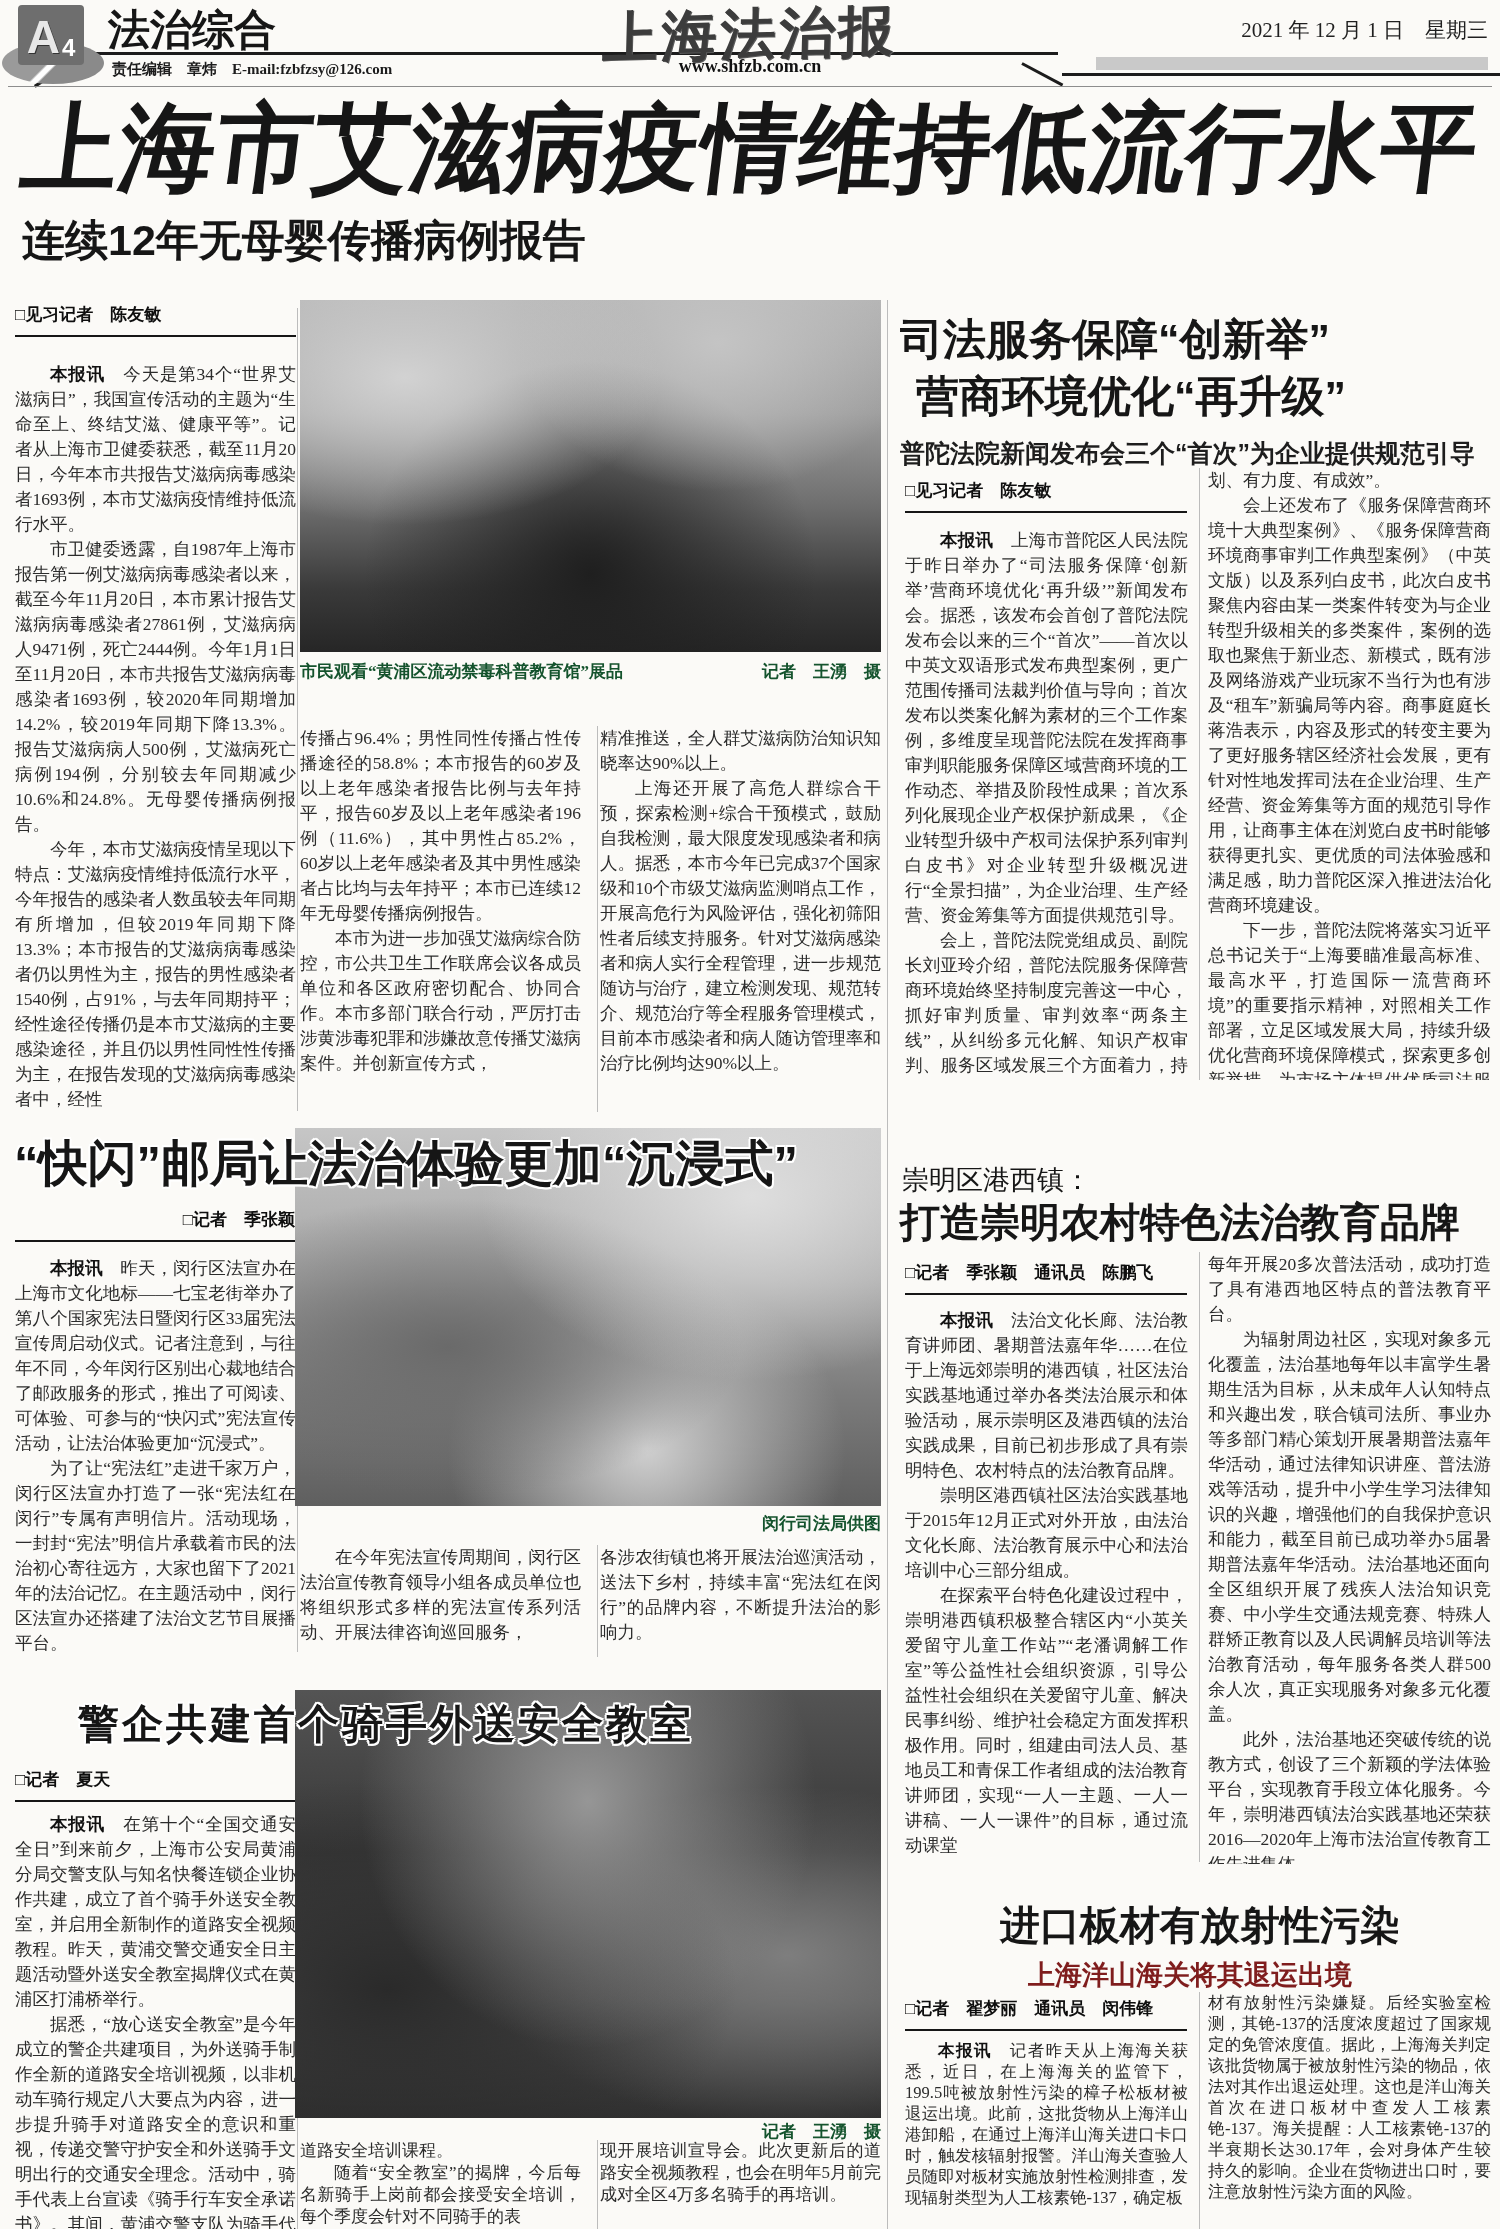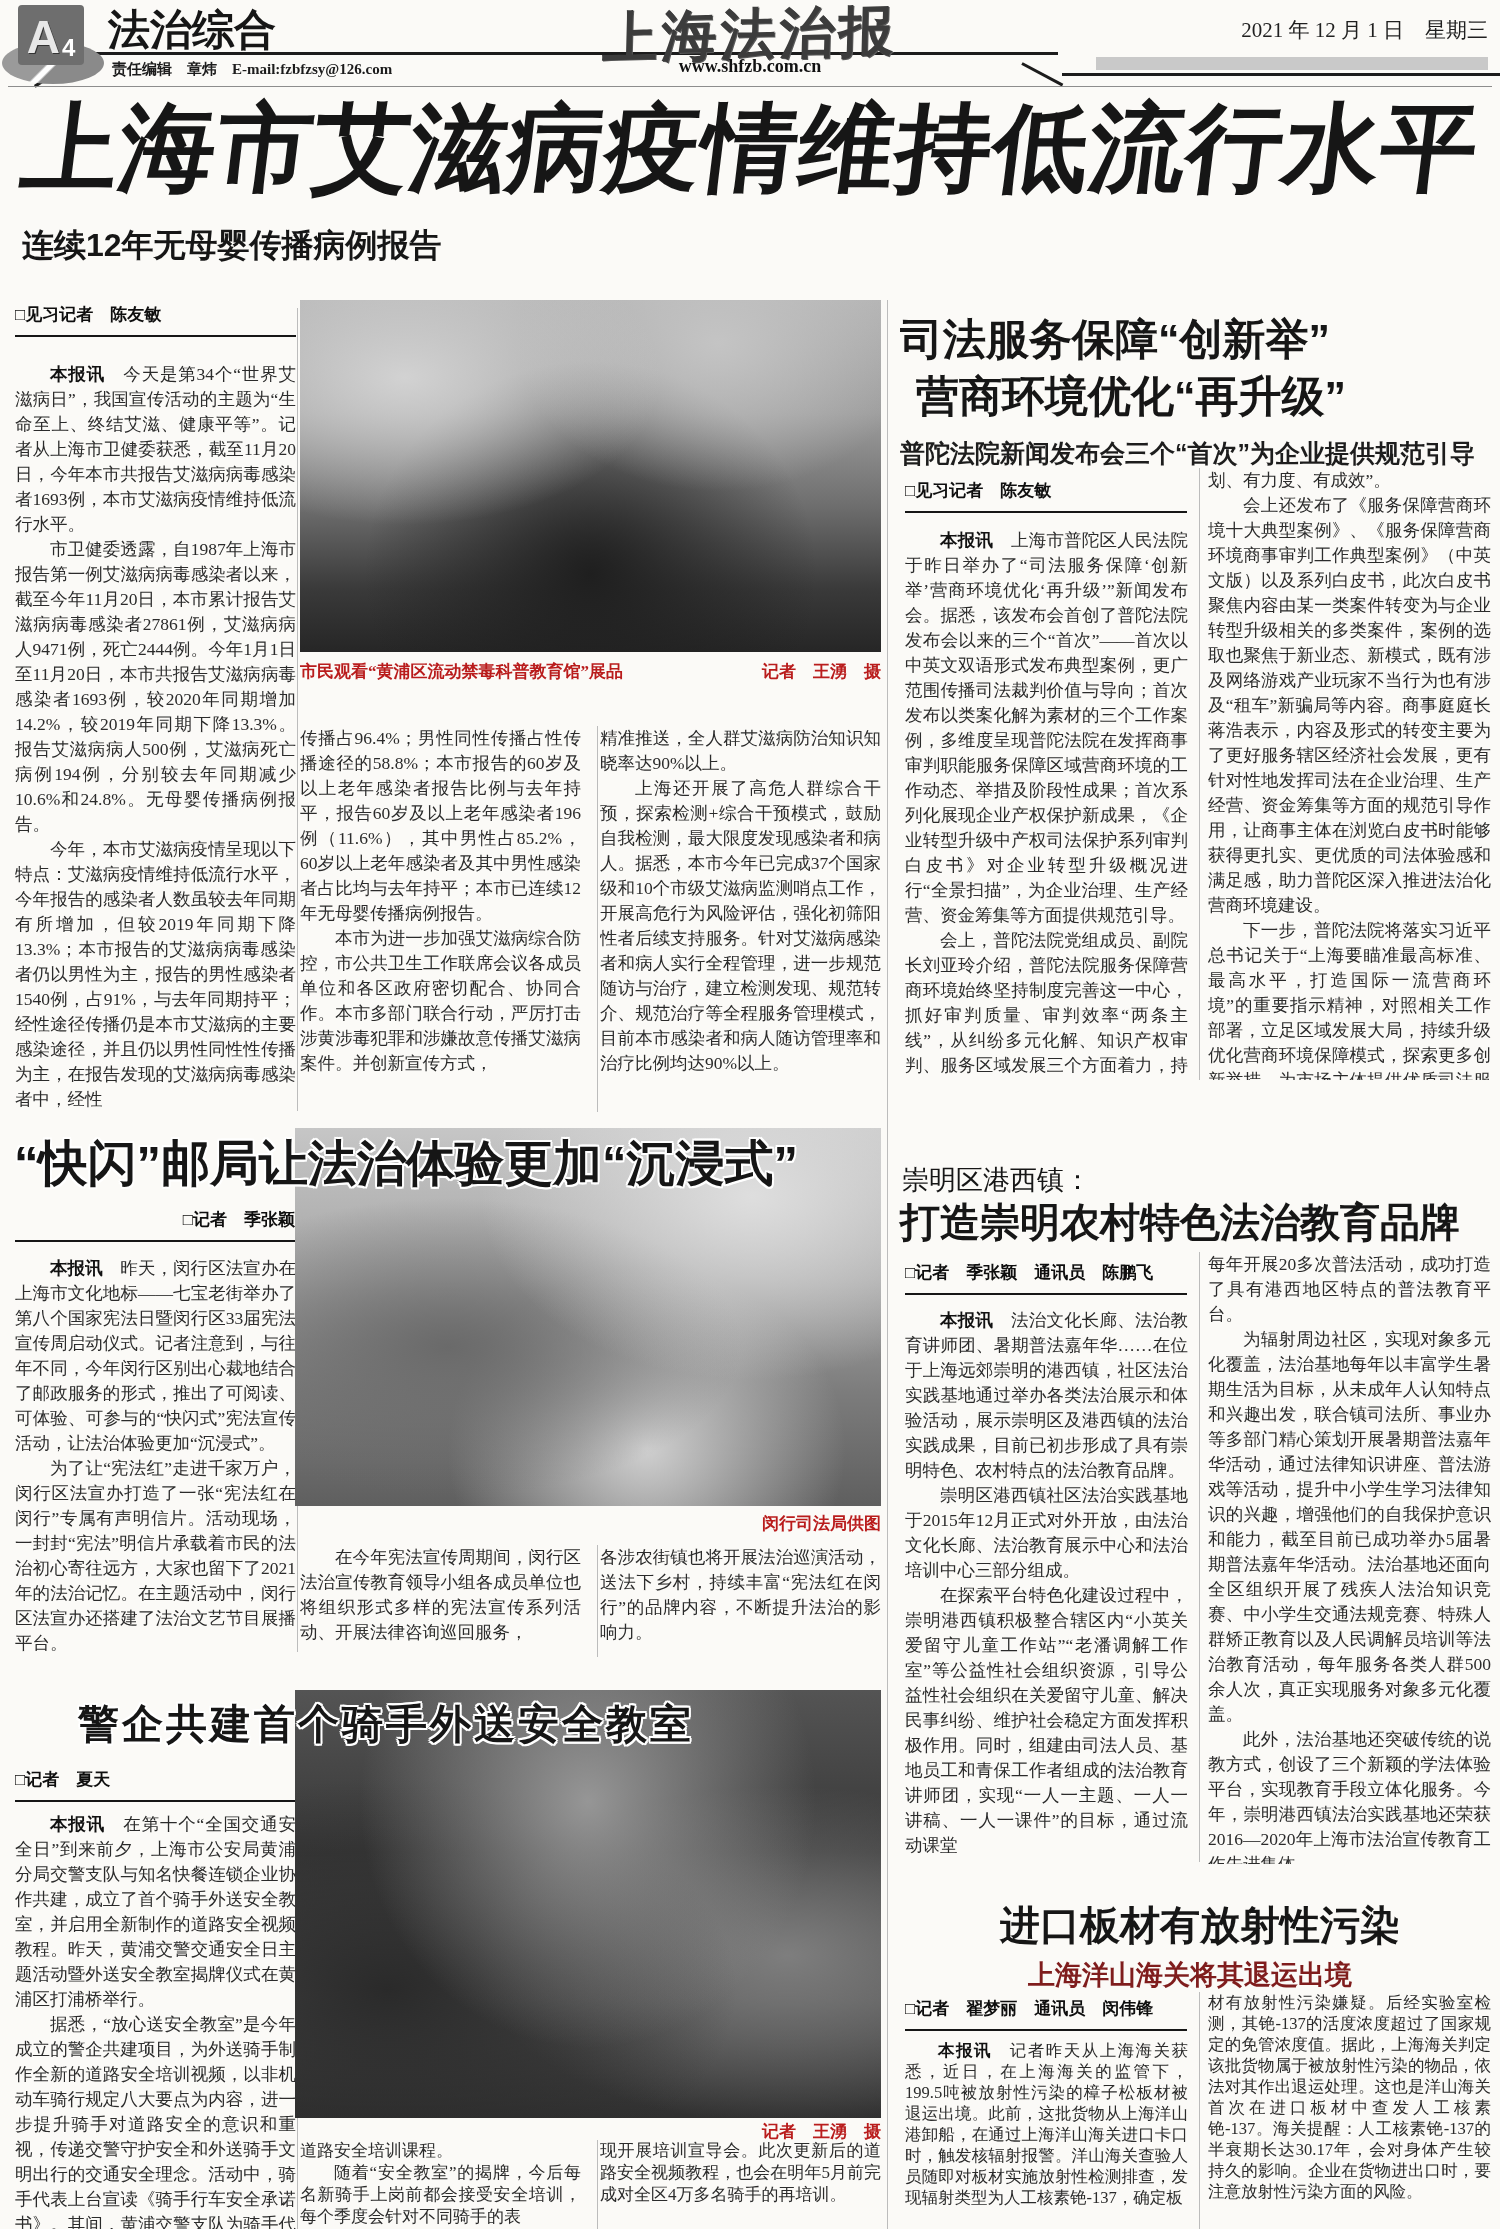--- a/index.html
+++ b/index.html
@@ -29,21 +29,21 @@
   .photo2{background:
     radial-gradient(ellipse at 78% 18%, #dedede 0%, rgba(222,222,222,0) 42%),
     radial-gradient(ellipse at 26% 58%, #6a6a6a 0%, rgba(106,106,106,0) 48%),
     radial-gradient(ellipse at 60% 85%, #cfcfcf 0%, rgba(207,207,207,0) 40%),
     linear-gradient(180deg,#c6c6c6 0%,#a5a5a5 40%,#7c7c7c 70%,#5f5f5f 100%);}
   .photo3{background:
     radial-gradient(ellipse at 50% 26%, #969696 0%, rgba(150,150,150,0) 55%),
     radial-gradient(ellipse at 16% 70%, #2a2a2a 0%, rgba(42,42,42,0) 50%),
     radial-gradient(ellipse at 84% 62%, #7e7e7e 0%, rgba(126,126,126,0) 45%),
     linear-gradient(180deg,#545454 0%,#383838 38%,#4d4d4d 72%,#303030 100%);}
-  .caption{font-size:17px;font-weight:bold;color:#b91c1c;align-items:flex-end;}
+  .caption{font-size:17px;font-weight:bold;color:#14532d;align-items:flex-end;}
   .cap-flex{display:flex;justify-content:space-between;}
   .credit-right{text-align:right;}
   .vdiv{width:1px;background:#bcbcbc;}
   .hdiv{height:1px;background:#8d8d8d;}
   .blackbar{background:#1c1c1c;}
   .outline-title{
     text-shadow:2px 0 0 #fff,-2px 0 0 #fff,0 2px 0 #fff,0 -2px 0 #fff,
       1.6px 1.6px 0 #fff,-1.6px -1.6px 0 #fff,1.6px -1.6px 0 #fff,-1.6px 1.6px 0 #fff;
   }
   .badge-square{
@@ -83,21 +83,21 @@
     <div class="abs" style="left:1100px;top:16px;width:392px;text-align:right;font-size:21px;color:#1f1f1f;padding-right:4px;box-sizing:border-box;">2021 年 12 月 1 日　星期三</div>
     <div class="abs" style="left:1096px;top:57px;width:392px;height:13px;background:#c9c9c9;"></div>
     <div class="abs blackbar" style="left:1022px;top:62px;width:46px;height:3px;transform:rotate(28deg);transform-origin:left center;"></div>
     <div class="abs blackbar" style="left:1062px;top:73px;width:438px;height:3px;"></div>
     <div class="abs hdiv" style="left:8px;top:86px;width:1484px;"></div>
   </div>
 
   <div class="abs hed" style="left:8px;top:94px;width:1484px;text-align:center;font-size:96px;letter-spacing:1px;">
     <span style="display:inline-block;transform:skewX(-7deg);">上海市艾滋病疫情维持低流行水平</span>
   </div>
-  <div class="abs hed" style="left:22px;top:228px;font-size:32px;">连续12年无母婴传播病例报告</div>
+  <div class="abs hed" style="left:22px;top:216px;font-size:43px;">连续12年无母婴传播病例报告</div>
 
   <div class="abs vdiv" style="left:887px;top:300px;height:1929px;"></div>
   <div class="abs vdiv" style="left:297px;top:308px;height:803px;"></div>
   <div class="abs vdiv" style="left:597px;top:726px;height:386px;"></div>
   <div class="abs vdiv" style="left:1199px;top:468px;height:612px;"></div>
   <div class="abs vdiv" style="left:297px;top:1256px;height:396px;"></div>
   <div class="abs vdiv" style="left:597px;top:1545px;height:112px;"></div>
   <div class="abs vdiv" style="left:1199px;top:1252px;height:610px;"></div>
   <div class="abs vdiv" style="left:297px;top:1812px;height:417px;"></div>
   <div class="abs vdiv" style="left:597px;top:2140px;height:89px;"></div>

